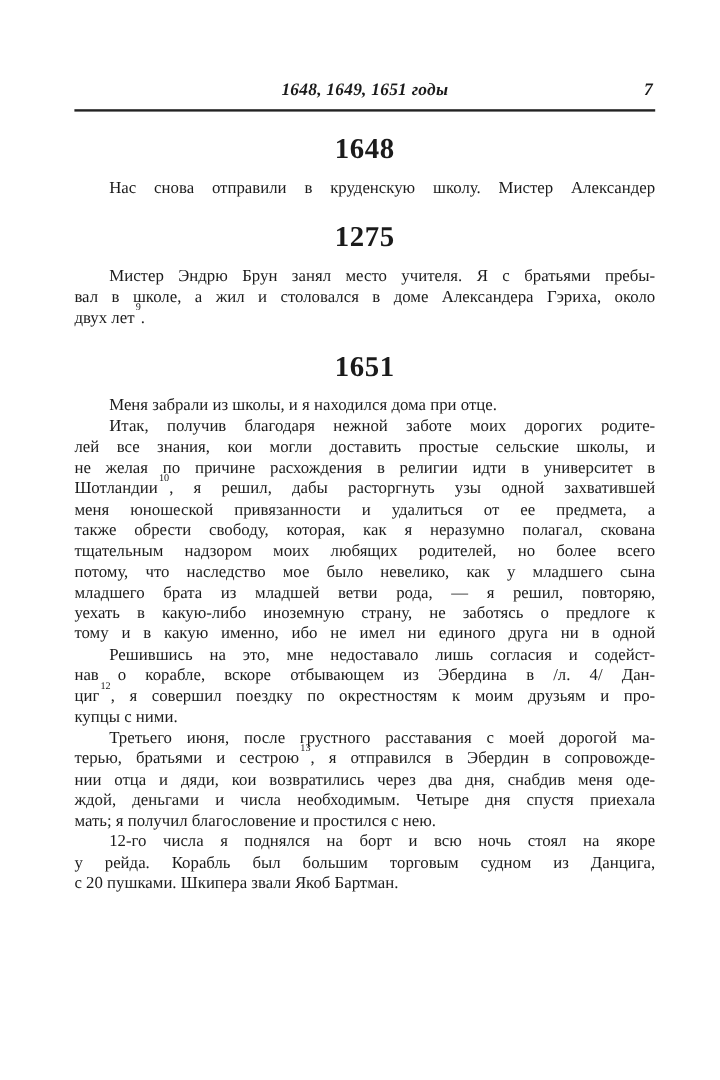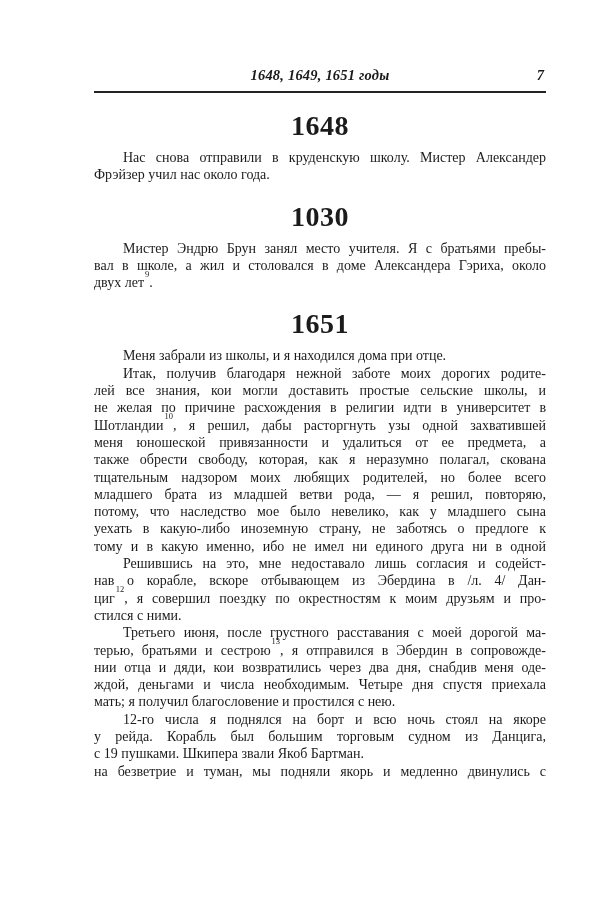--- a/index.html
+++ b/index.html
@@ -6,21 +6,21 @@
   body {
     width: 600px; height: 900px;
     background: #ffffff;
     font-family: "Liberation Serif", "DejaVu Serif", serif;
     color: #1b1b1b;
     -webkit-font-smoothing: antialiased;
   }
   .page {
     box-sizing: border-box;
     width: 600px; height: 900px;
-    padding: 66px 54px 0 94px;
+    padding: 66px 54px 0 62px;
     background: #ffffff;
     overflow: hidden;
   }
   .running-header {
     position: relative;
     height: 19px;
     font-style: italic;
     font-weight: bold;
     font-size: 14.5px;
     line-height: 19px;
@@ -31,21 +31,21 @@
     position: absolute;
     right: 2px; top: 0;
   }
   .header-rule {
     margin-top: 6px;
     border: 0;
     border-top: 2px solid #232323;
     height: 0;
   }
   .section-heading {
-    font-size: 28px;
+    font-size: 24px;
     line-height: 23px;
     font-weight: bold;
     text-align: center;
     margin: 21px 0 12px 0;
     letter-spacing: 0.5px;
   }
   .paragraph { margin: 0; }
   .line {
     font-size: 14px;
     line-height: 17.3px;
@@ -69,60 +69,58 @@
 <div class="page">
   <header class="running-header">
     <span class="header-title">1648, 1649, 1651 годы</span>
     <span class="page-number">7</span>
   </header>
   <hr class="header-rule" style="border-top-color: rgb(35, 35, 35);">
   <main class="page-body">
       <h2 class="section-heading">1648</h2>
       <div class="paragraph">
         <div class="line first">Нас снова отправили в круденскую школу. Мистер Александер</div>
-        <div class="line last">Фрэйзер учил нас около года.</div>
       </div>
-      <h2 class="section-heading">1030</h2>
+      <h2 class="section-heading">1275</h2>
       <div class="paragraph">
         <div class="line first">Мистер Эндрю Брун занял место учителя. Я с братьями пребы-</div>
         <div class="line">вал в школе, а жил и столовался в доме Александера Гэриха, около</div>
         <div class="line last">двух лет<sup class="fnref">9</sup>.</div>
       </div>
       <h2 class="section-heading">1651</h2>
       <div class="paragraph">
         <div class="line first last">Меня забрали из школы, и я находился дома при отце.</div>
       </div>
       <div class="paragraph">
         <div class="line first">Итак, получив благодаря нежной заботе моих дорогих родите-</div>
         <div class="line">лей все знания, кои могли доставить простые сельские школы, и</div>
         <div class="line">не желая по причине расхождения в религии идти в университет в</div>
         <div class="line">Шотландии<sup class="fnref">10</sup>, я решил, дабы расторгнуть узы одной захватившей</div>
         <div class="line">меня юношеской привязанности и удалиться от ее предмета, а</div>
         <div class="line">также обрести свободу, которая, как я неразумно полагал, скована</div>
         <div class="line">тщательным надзором моих любящих родителей, но более всего</div>
+        <div class="line">потому, что наследство мое было невелико, как у младшего сына</div>
         <div class="line">младшего брата из младшей ветви рода, — я решил, повторяю,</div>
-        <div class="line">потому, что наследство мое было невелико, как у младшего сына</div>
         <div class="line">уехать в какую-либо иноземную страну, не заботясь о предлоге к</div>
         <div class="line">тому и в какую именно, ибо не имел ни единого друга ни в одной</div>
       </div>
       <div class="paragraph">
         <div class="line first">Решившись на это, мне недоставало лишь согласия и содейст-</div>
         <div class="line">нав о корабле, вскоре отбывающем из Эбердина в /л. 4/ Дан-</div>
         <div class="line">циг<sup class="fnref">12</sup>, я совершил поездку по окрестностям к моим друзьям и про-</div>
-        <div class="line last">стился с ними.</div>
+        <div class="line last">купцы с ними.</div>
       </div>
       <div class="paragraph">
         <div class="line first">Третьего июня, после грустного расставания с моей дорогой ма-</div>
         <div class="line">терью, братьями и сестрою<sup class="fnref">13</sup>, я отправился в Эбердин в сопровожде-</div>
         <div class="line">нии отца и дяди, кои возвратились через два дня, снабдив меня оде-</div>
         <div class="line">ждой, деньгами и числа необходимым. Четыре дня спустя приехала</div>
         <div class="line last">мать; я получил благословение и простился с нею.</div>
       </div>
       <div class="paragraph">
         <div class="line first">12-го числа я поднялся на борт и всю ночь стоял на якоре</div>
         <div class="line">у рейда. Корабль был большим торговым судном из Данцига,</div>
-        <div class="line last">с 19 пушками. Шкипера звали Якоб Бартман.</div>
+        <div class="line last">с 20 пушками. Шкипера звали Якоб Бартман.</div>
       </div>
       <div class="paragraph">
-        <div class="line">на безветрие и туман, мы подняли якорь и медленно двинулись с</div>
       </div>
     </main>
 </div>
 
 </body></html>

